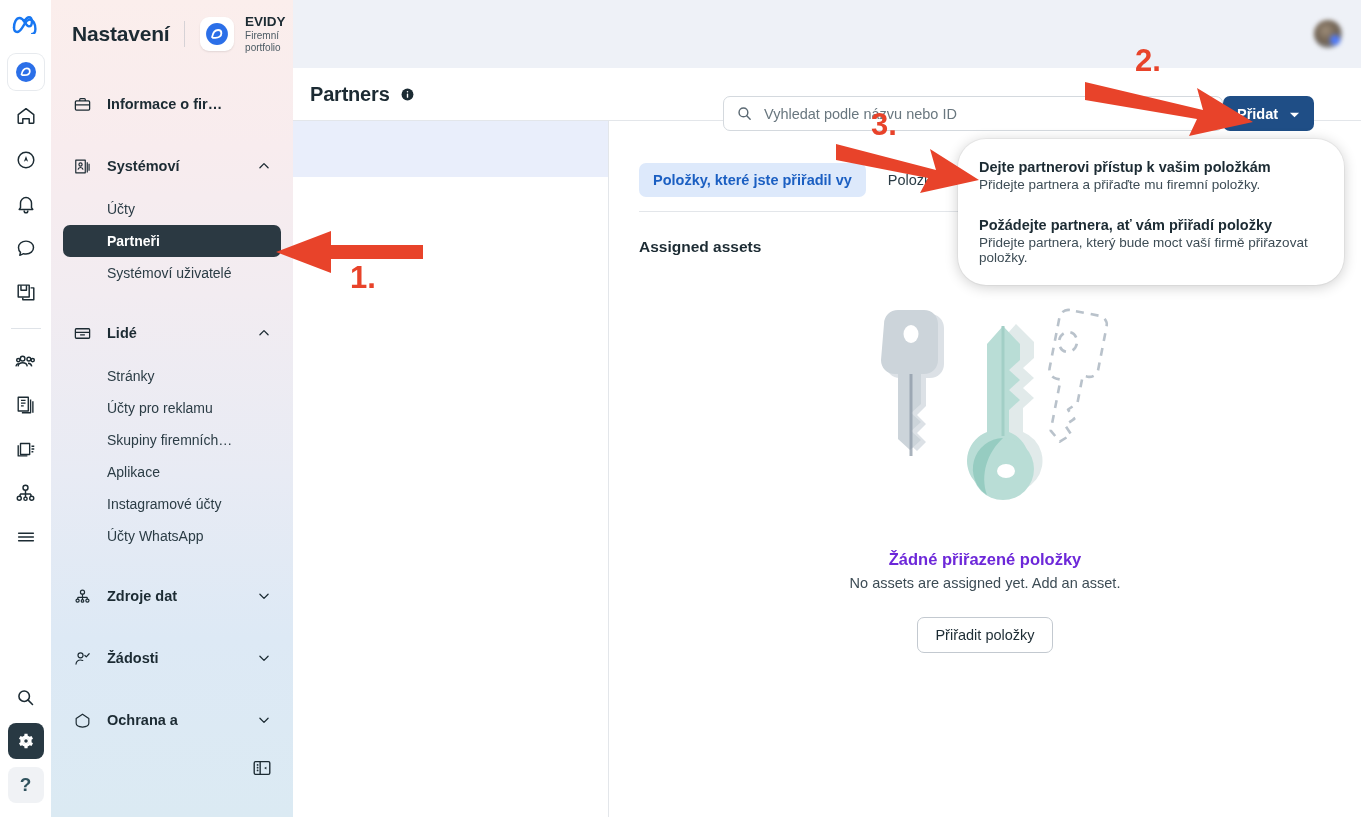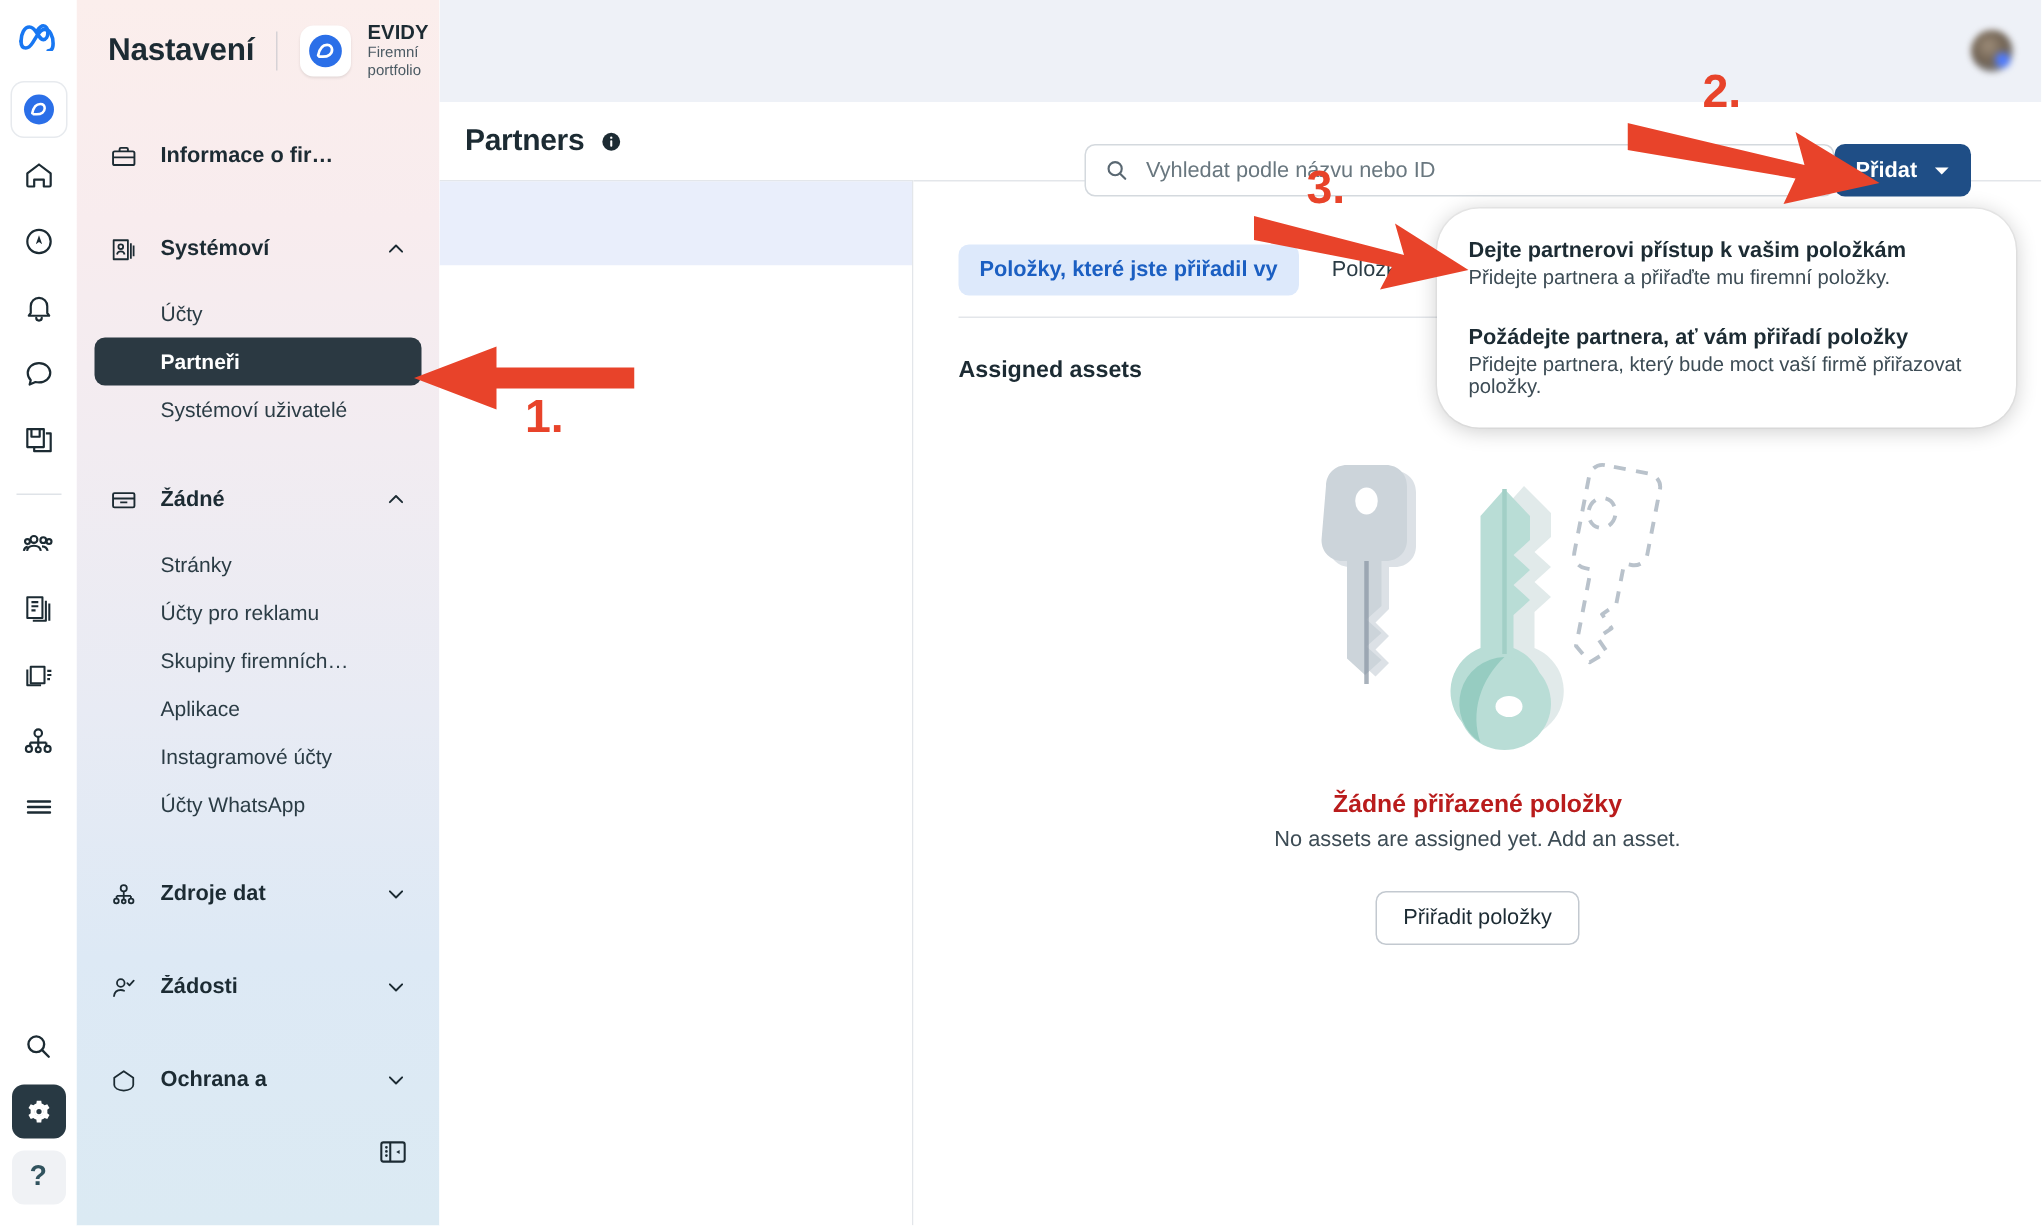--- a/index.html
+++ b/index.html
@@ -206,21 +206,21 @@
     margin-top: 26px;
   }
 
   .empty {
     flex: 1 1 auto;
     display: flex; flex-direction: column; align-items: center;
     justify-content: flex-start;
     padding-top: 38px;
   }
   .empty-h {
-    font-size: 16.5px; font-weight: 700; color: #b91c1c; margin-top: 18px;
+    font-size: 16.5px; font-weight: 700; color: #6d28d9; margin-top: 41px;
   }
   .empty-p { font-size: 14.5px; color: #3d4c55; margin-top: 6px; }
   .empty-btn {
     margin-top: 26px;
     padding: 9px 17px;
     border: 1px solid #c3c9d0; border-radius: 7px;
     background: #ffffff; color: #1c2b33; font-size: 14.5px;
     cursor: pointer; font-family: "Liberation Sans", sans-serif;
   }
 
@@ -449,21 +449,21 @@
 
       <div class="nav-gap"></div>
 
       <div class="nav-group-head">
         <span class="gicon">
           <svg width="19" height="19" viewBox="0 0 24 24" fill="none" stroke="#1c2b33" stroke-width="1.6" stroke-linejoin="round" aria-hidden="true">
             <rect x="3" y="6" width="18" height="12" rx="1.2"></rect>
             <path d="M3 10.5h18M9 13.8h6"></path>
           </svg>
         </span>
-        <span class="glabel">Žádné</span>
+        <span class="glabel">Lidé</span>
         <span class="chev">
           <svg width="14" height="14" viewBox="0 0 24 24" fill="none" stroke="#1c2b33" stroke-width="2.2" stroke-linecap="round" stroke-linejoin="round" aria-hidden="true">
               <path d="M5 15l7-7 7 7"></path>
             </svg>
         </span>
       </div>
       <div style="height:9px"></div>
       <div class="nav-item">Stránky</div>
       <div class="nav-item">Účty pro reklamu</div>
       <div class="nav-item">Skupiny firemních…</div>

